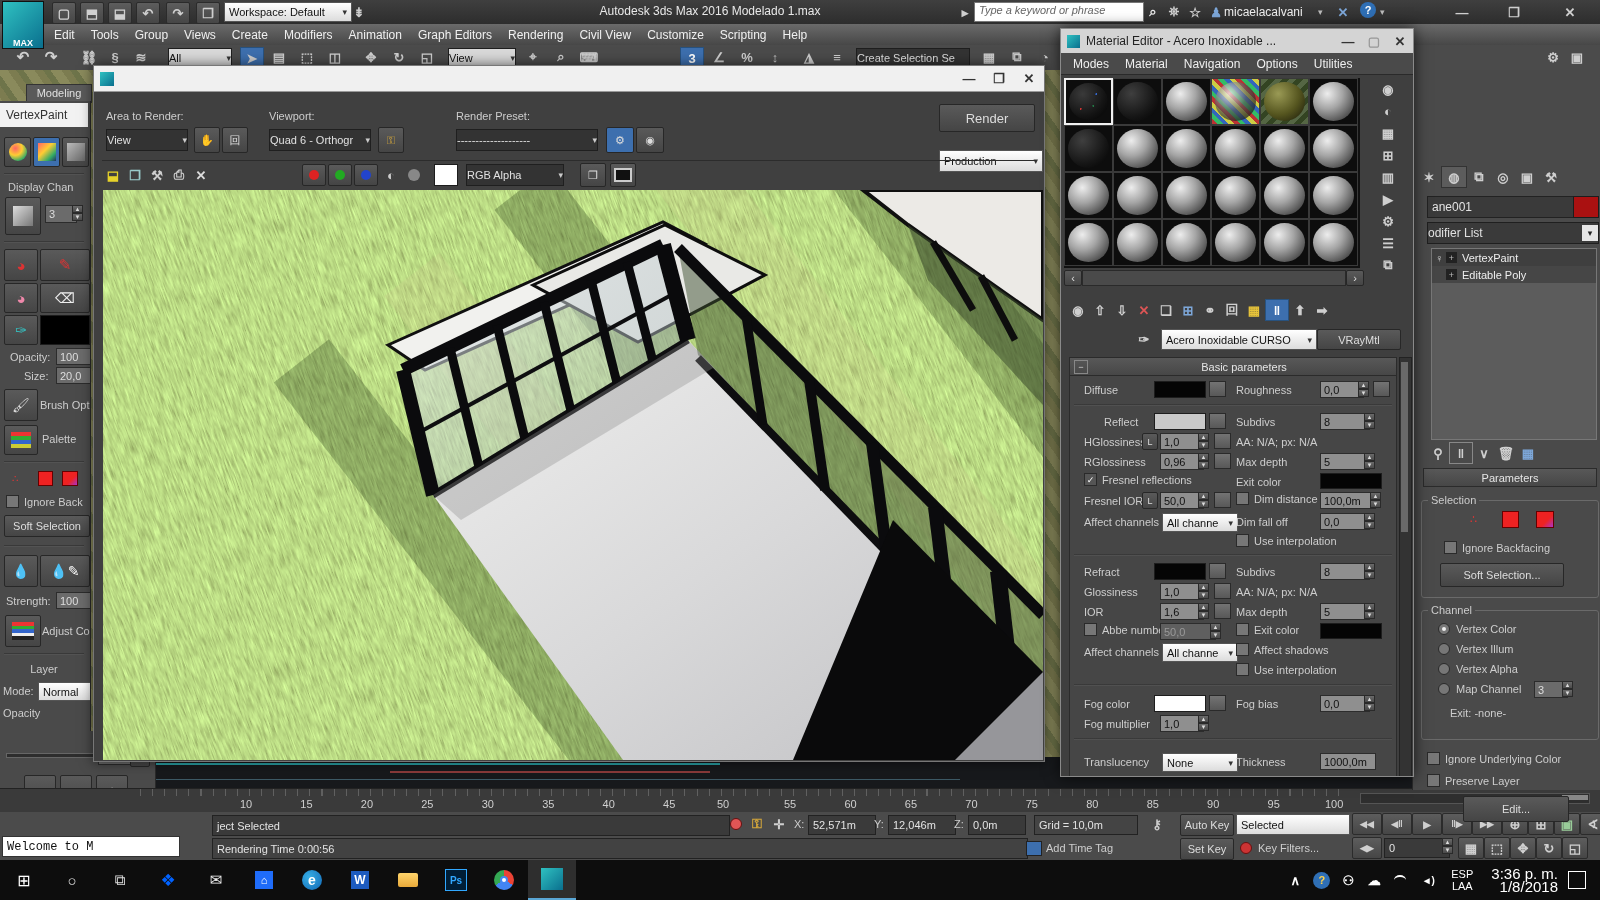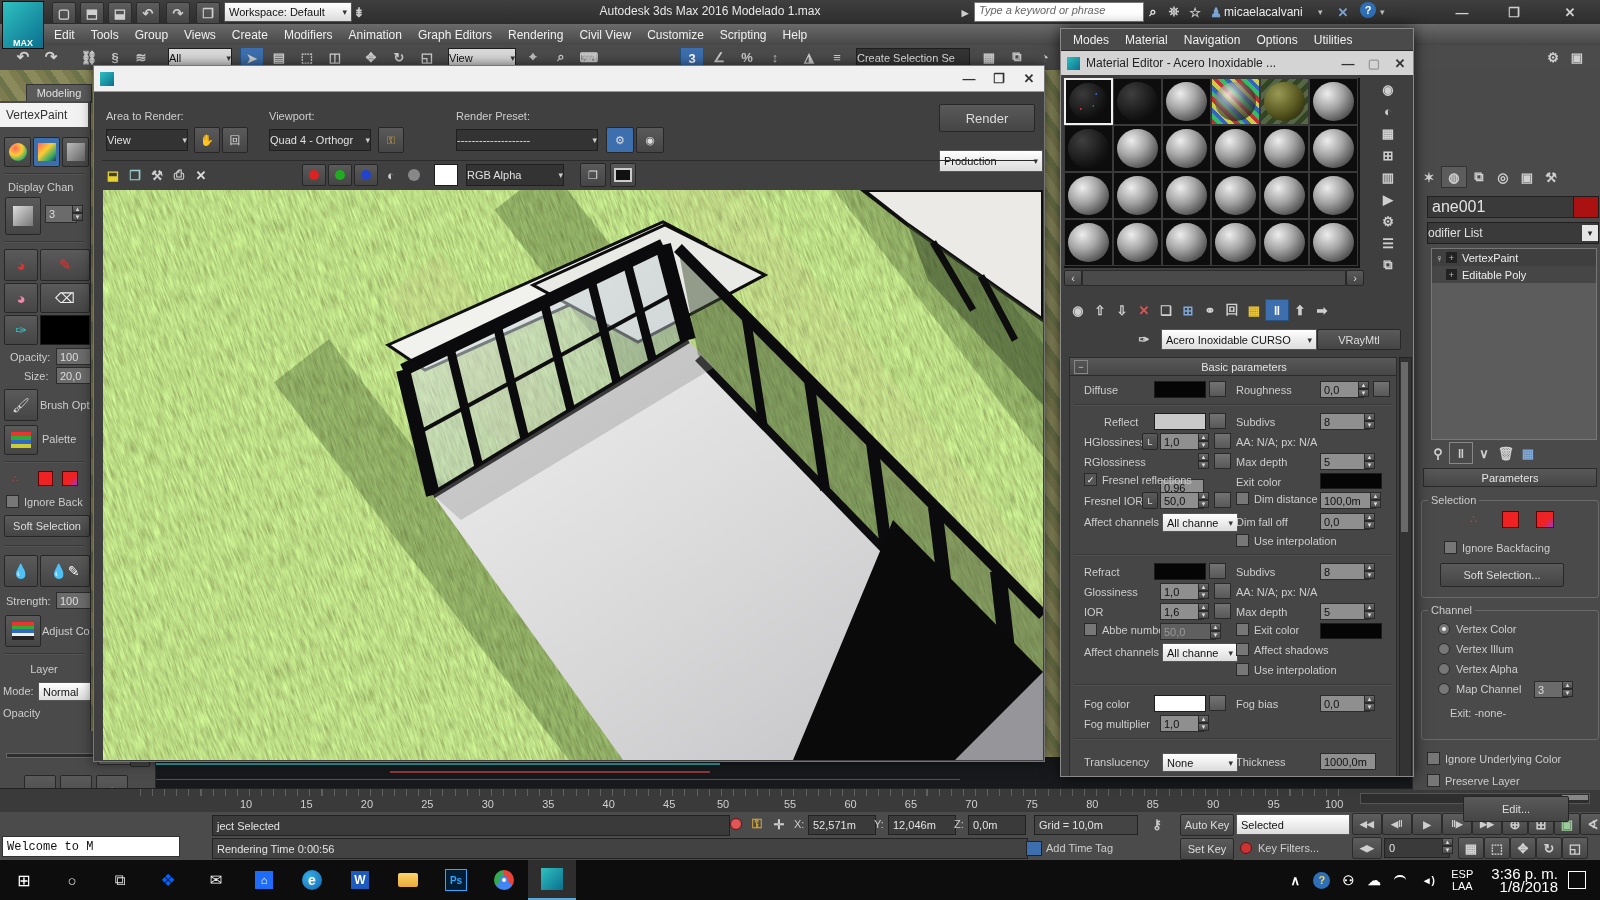--- a/index.html
+++ b/index.html
@@ -276,21 +276,21 @@
         <span class="caret">▾</span>
       </div>
     <div class="abs btn" style="left:100px;top:61px;width:24px;height:24px;">
       <span>✋</span>
       </div>
     <div class="abs btn" style="left:128px;top:61px;width:24px;height:24px;">
       <span>回</span>
       </div>
     <span class="abs lbl" style="left:175px;top:44px;">Viewport:</span>
     <div class="abs ddd" style="left:175px;top:63px;width:100px;height:20px;">
-      <span style="white-space:nowrap;overflow:hidden;">Quad 4 - Orthogr</span>
+      <span style="white-space:nowrap;overflow:hidden;">Quad 6 - Orthogr</span>
         <span class="caret">▾</span>
       </div>
     <div class="abs btn" style="left:284px;top:61px;width:24px;height:24px;">
       <span style="color:#d8a93a;">⚿</span>
       </div>
     <span class="abs lbl" style="left:362px;top:44px;">Render Preset:</span>
     <div class="abs ddd" style="left:362px;top:63px;width:140px;height:20px;">
       <span>--------------------</span>
         <span class="caret">▾</span>
       </div>
@@ -400,35 +400,35 @@
         <polygon points="790,330 940,482 940,570 690,570" fill="#0a0a0b"></polygon>
         <polygon points="940,482 940,570 852,570" fill="#96969a"></polygon>
 
         <polygon points="330,305 585,150 610,178 358,330" fill="rgba(140,140,140,0.35)"></polygon>
       </svg>
     </div>
   </div>
 
   <div class="abs" style="left:1060px;top:28px;width:352px;height:747px;background:#3f3f3f;border:1px solid #8a8a8a;
               box-shadow:0 0 14px rgba(0,0,0,.7);z-index:20;overflow:hidden;">
-    <div class="row" style="height:21px;background:#4a4a4a;border-bottom:1px solid #2a2a2a;padding-left:4px;">
-      <span class="menuitem">Modes</span>
-      <span class="menuitem">Material</span>
-      <span class="menuitem">Navigation</span>
-      <span class="menuitem">Options</span>
-      <span class="menuitem">Utilities</span>
-    </div>
     <div class="row" style="height:24px;background:#d4d4d4;">
       <span style="width:13px;height:13px;margin:0 6px;background:linear-gradient(135deg,#2fc1c1,#0a6f8e);display:inline-block;"></span>
       <span style="color:#222;font-size:12px;">Material Editor - Acero Inoxidable ...</span>
       <span style="margin-left:auto;" class="row">
         <b class="ic" data-g="—" style="color:#333;width:26px;"></b>
         <b class="ic" data-g="▢" style="color:#999;width:26px;"></b>
         <b class="ic" data-g="✕" style="color:#333;width:26px;"></b>
       </span>
+    </div>
+    <div class="row" style="height:21px;background:#4a4a4a;border-bottom:1px solid #2a2a2a;padding-left:4px;">
+      <span class="menuitem">Modes</span>
+      <span class="menuitem">Material</span>
+      <span class="menuitem">Navigation</span>
+      <span class="menuitem">Options</span>
+      <span class="menuitem">Utilities</span>
     </div>
 
     <div class="abs" id="slots" style="left:3px;top:49px;width:296px;height:190px;background:#111;display:grid;
                 grid-template-columns:repeat(6,49px);grid-auto-rows:47px;gap:0;">
         <div class="slot slot-darkspark active"></div>
         <div class="slot slot-dark"></div>
         <div class="slot slot-gray"></div>
         <div class="slot slot-disco"></div>
         <div class="slot slot-camo"></div>
         <div class="slot slot-gray"></div>
@@ -520,21 +520,21 @@
       <span class="abs lbl" style="left:14px;top:60px;">HGlossiness</span>
       <div class="abs btn" style="left:72px;top:57px;width:14px;height:15px;font-size:9px;">L</div>
       <div class="abs field" style="left:90px;top:57px;width:36px;height:15px;">1,0</div>
       <span class="spin abs" style="left:128px;top:57px;">
           <b>▲</b>
           <b>▼</b>
         </span>
       <div class="abs mapbtn" style="left:144px;top:57px;"></div>
       <span class="abs lbl" style="left:166px;top:60px;">AA: N/A; px: N/A</span>
       <span class="abs lbl" style="left:14px;top:80px;">RGlossiness</span>
-      <div class="abs field" style="left:90px;top:77px;width:36px;height:15px;margin-top:26px;">0,96</div>
+      <div class="abs field" style="left:90px;top:77px;width:36px;height:15px;">0,96</div>
       <span class="spin abs" style="left:128px;top:77px;">
           <b>▲</b>
           <b>▼</b>
         </span>
       <div class="abs mapbtn" style="left:144px;top:77px;"></div>
       <span class="abs lbl" style="left:166px;top:80px;">Max depth</span>
       <div class="abs field" style="left:250px;top:77px;width:42px;height:15px;">5</div>
       <span class="spin abs" style="left:294px;top:77px;">
           <b>▲</b>
           <b>▼</b>
@@ -670,21 +670,21 @@
 
   <div class="abs" style="left:1412px;top:70px;width:188px;height:720px;background:#4a4a4a;border-left:1px solid #2a2a2a;z-index:15;">
     <div class="row" style="position:absolute;left:4px;top:96px;">
       <b class="ic" data-g="✶" style="width:24px;"></b>
       <b class="ic" data-g="◍" style="width:24px;background:#5c5c5c;border:1px solid #333;"></b>
       <b class="ic" data-g="⧉" style="width:24px;"></b>
       <b class="ic" data-g="◎" style="width:24px;"></b>
       <b class="ic" data-g="▣" style="width:24px;"></b>
       <b class="ic" data-g="⚒" style="width:24px;"></b>
     </div>
-    <div class="abs dfield" style="left:14px;top:126px;width:142px;height:20px;font-size:16px;">ane001</div>
+    <div class="abs dfield" style="left:14px;top:126px;width:142px;height:20px;font-size:12px;">ane001</div>
     <div class="abs swatch" style="left:160px;top:126px;width:24px;height:20px;background:#a11;"></div>
     <div class="abs ddd" style="left:14px;top:152px;width:170px;height:20px;background:#3a3a3a;">
       <span style="font-size:12px;">odifier List</span>
       <span style="width:16px;height:16px;background:#e6e6e6;color:#222;display:flex;align-items:center;justify-content:center;font-size:9px;">▾</span>
     </div>
     <div class="abs" style="left:18px;top:178px;width:164px;height:190px;background:#5c5c5c;border:1px solid #777;">
       <div class="row" style="height:17px;background:#3f3f3f;color:#eee;">
         <span style="width:14px;text-align:center;color:#ddd;">♀</span>
         <span style="width:11px;height:11px;background:#222;color:#bbb;font-size:9px;display:inline-flex;align-items:center;justify-content:center;margin-right:5px;">+</span>
         <span>VertexPaint</span>

